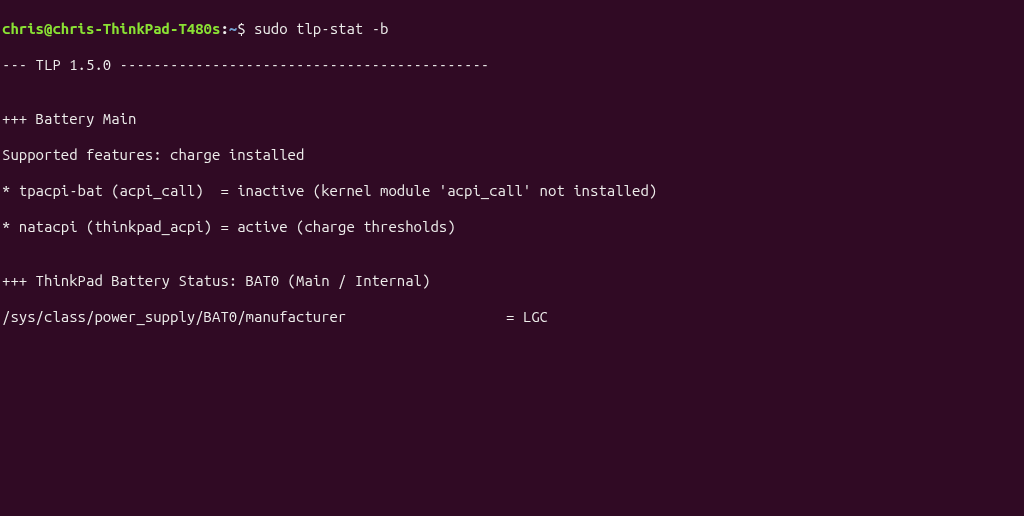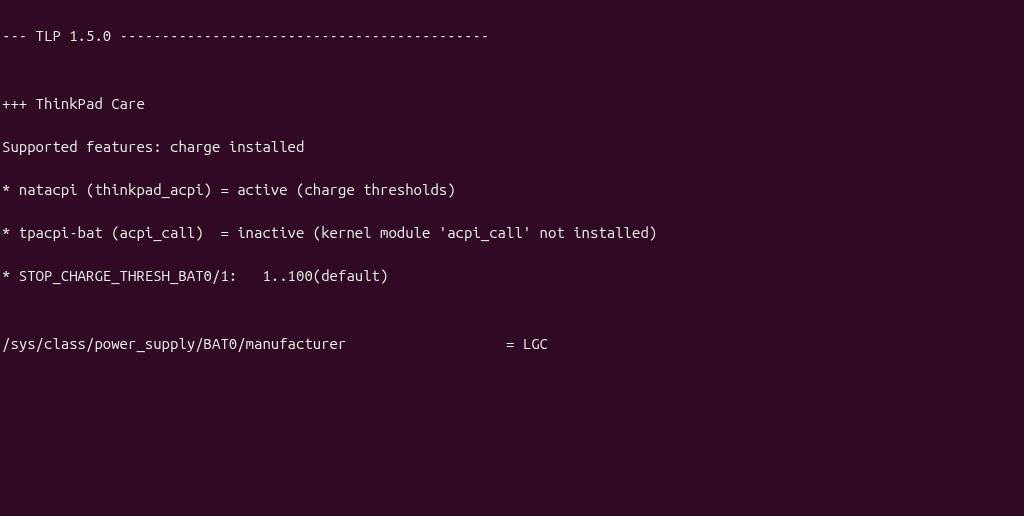--- a/index.html
+++ b/index.html
@@ -18,34 +18,35 @@
     padding: 2px 2px;
     white-space: pre;
   }
   .user { color: #8ae234; font-weight: bold; }
   .at   { color: #8ae234; font-weight: bold; }
   .host { color: #8ae234; font-weight: bold; }
   .colon{ color: #eeeeec; font-weight: bold; }
   .path { color: #729fcf; font-weight: bold; }
   .dollar { color: #eeeeec; }
   .cmd  { color: #eeeeec; }
-  .out  { color: #eeeeec; margin-top: 7px; }
+  .out  { color: #eeeeec; }
 </style>
 </head>
 <body>
 
 <div class="term">
+<div><span class="user">chris</span><span class="at">@</span><span class="host">chris-ThinkPad-T480s</span><span class="colon">:</span><span class="path">~</span><span class="dollar">$</span><span> </span><span class="cmd">sudo tlp-stat -b</span></div>
 <div class="out">--- TLP 1.5.0 --------------------------------------------</div>
 <div class="out"></div>
-<div class="out">+++ ThinkPad Care</div>
+<div class="out">+++ Battery Main</div>
 <div class="out">Supported features: charge installed</div>
+<div class="out">* tpacpi-bat (acpi_call)  = inactive (kernel module 'acpi_call' not installed)</div>
 <div class="out">* natacpi (thinkpad_acpi) = active (charge thresholds)</div>
-<div class="out">* tpacpi-bat (acpi_call)  = inactive (kernel module 'acpi_call' not installed)</div>
-<div class="out">* STOP_CHARGE_THRESH_BAT0/1:   1..100(default)</div>
 <div class="out"></div>
+<div class="out">+++ ThinkPad Battery Status: BAT0 (Main / Internal)</div>
 <div class="out">/sys/class/power_supply/BAT0/manufacturer                   = LGC</div>
 
 
 
 
 
 
 
 <div class="out"></div>
 

